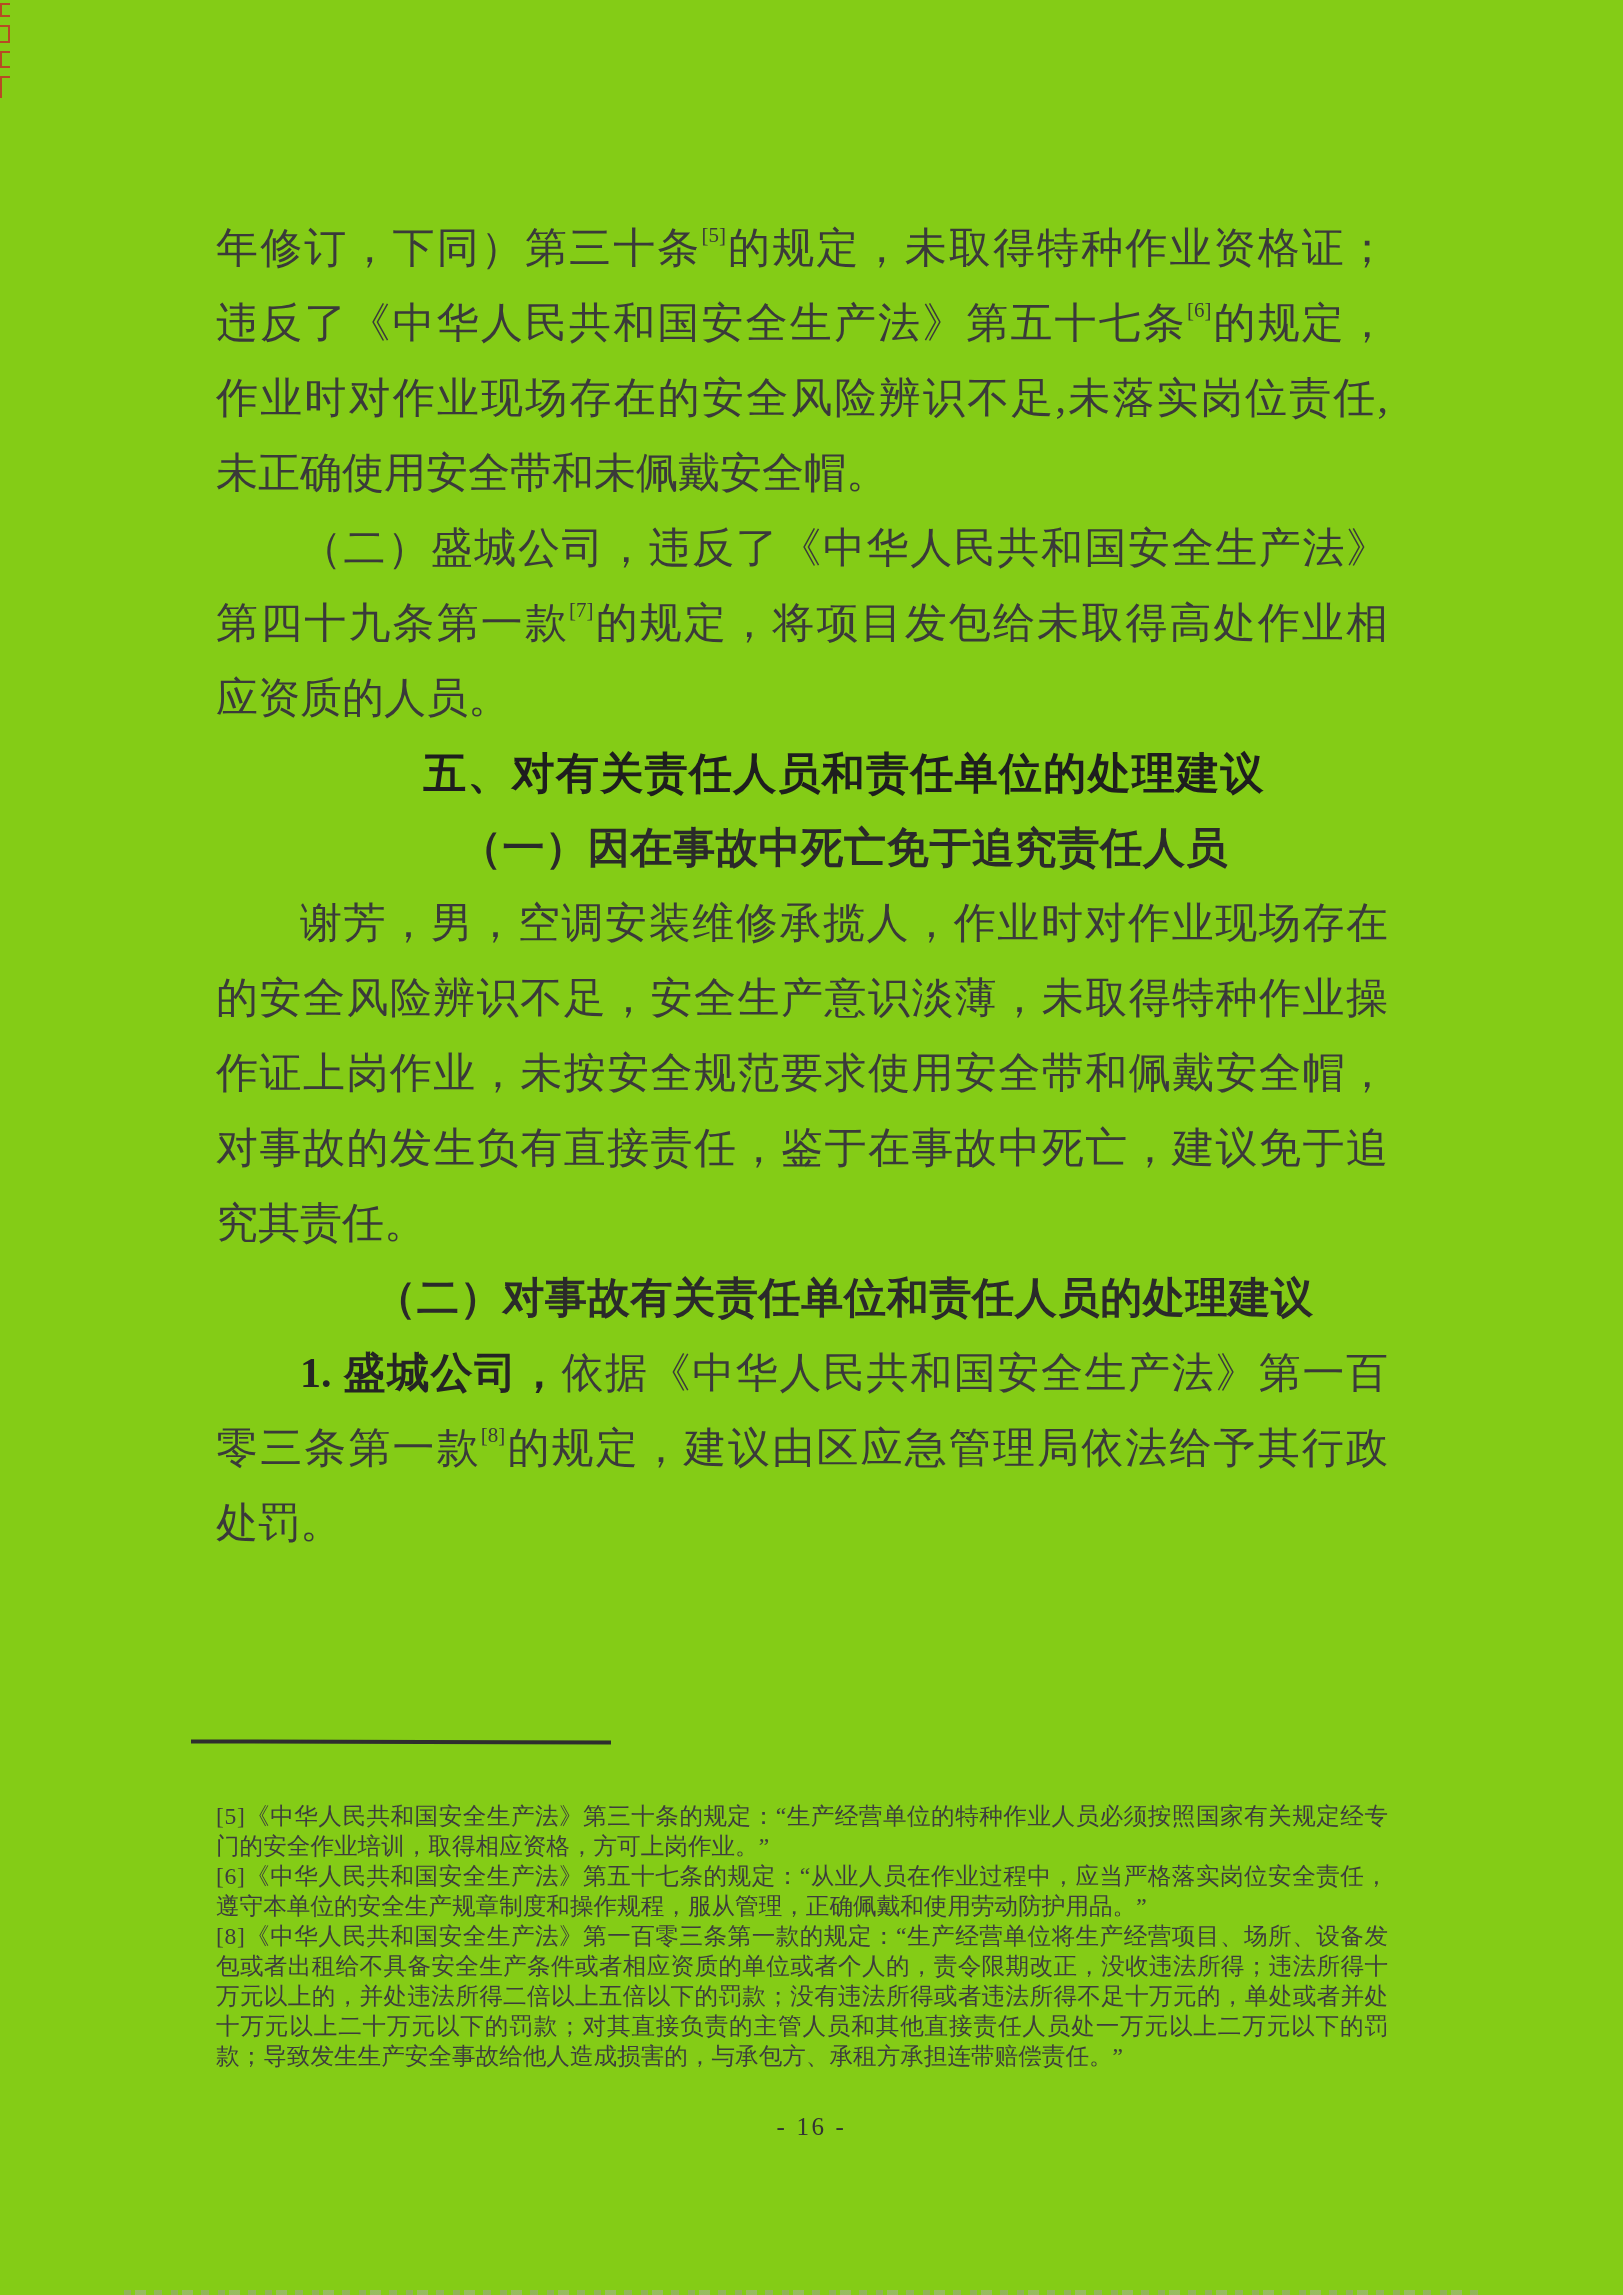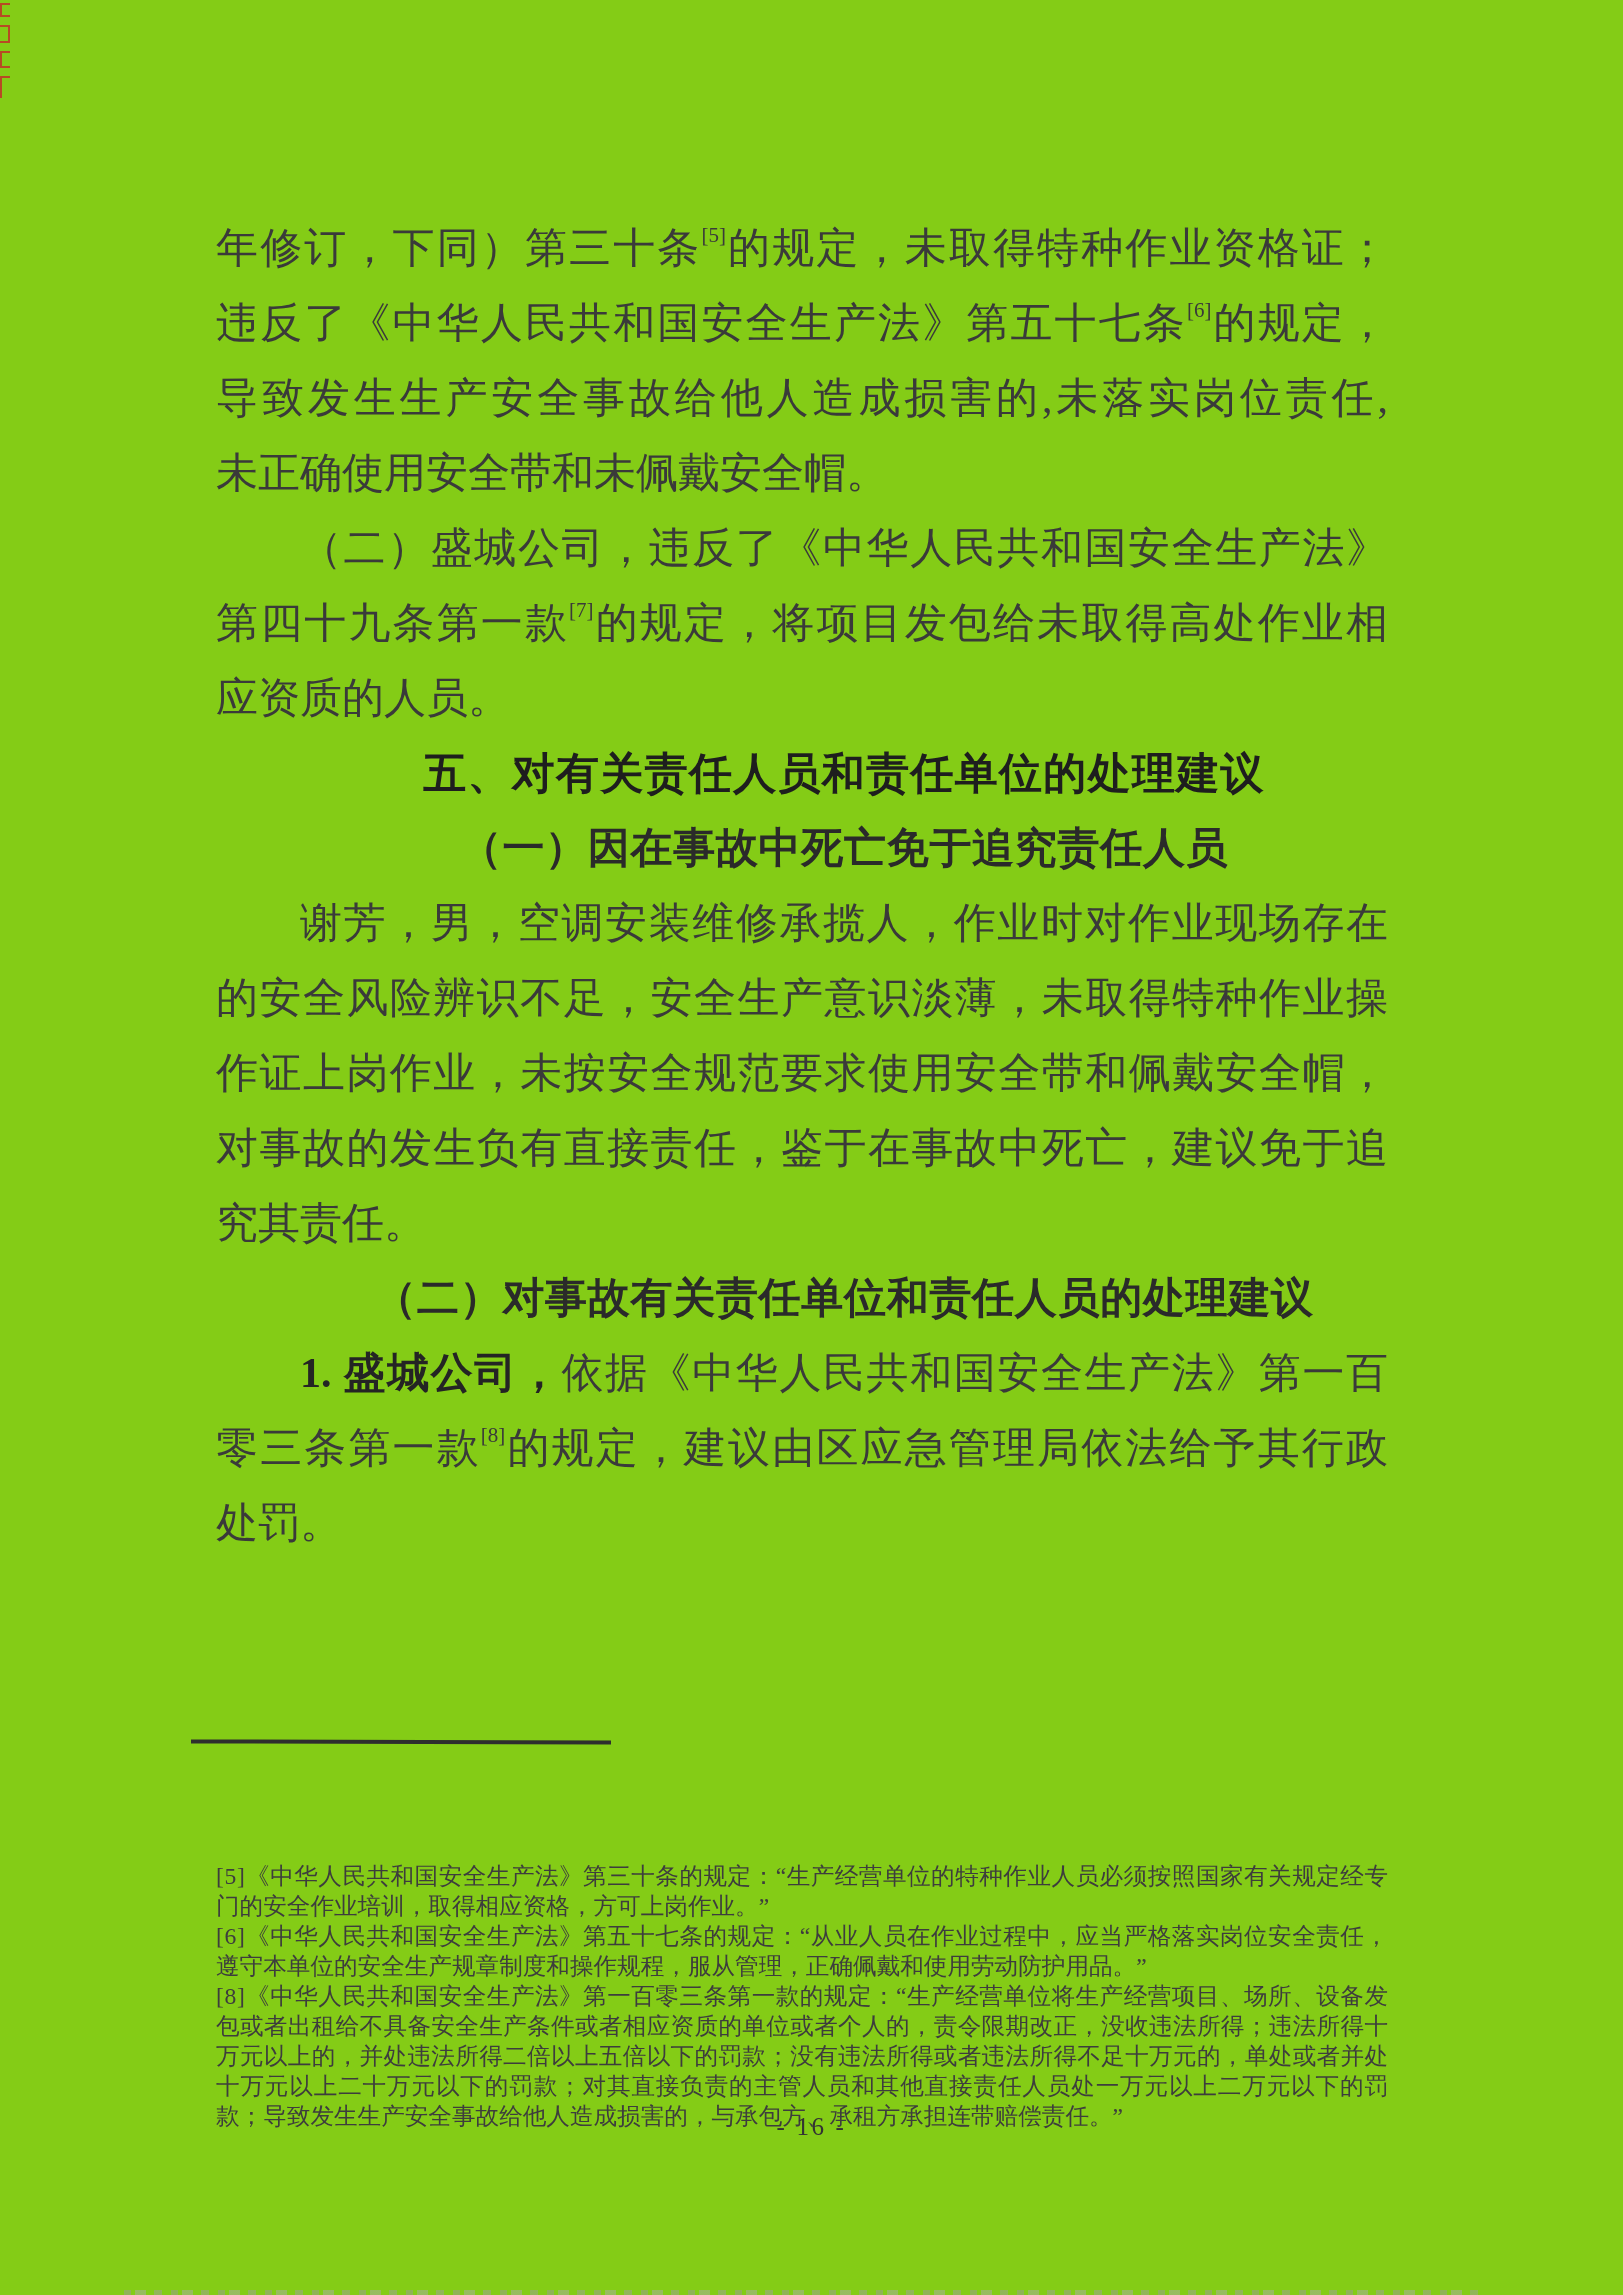--- a/index.html
+++ b/index.html
@@ -53,21 +53,21 @@
   }
   .fn-sep{
     position:absolute;
     left:191px;top:1740px;
     width:420px;height:3.9px;
     background:#2e2e2e;
     transform:rotate(0.15deg);
   }
   .footnotes{
     position:absolute;
-    left:216px;top:1861px;
+    left:216px;top:1801px;
     width:1172px;
   }
   .fn{
     margin:0;
     font-size:23.6px;
     line-height:30px;
     text-align:justify;
     color:#3d3d3d;
   }
   .fn .fn-marker{letter-spacing:0.7px;}
@@ -114,21 +114,21 @@
   <div class="red-marks">
     <div class="red-mark"></div>
     <div class="red-mark"></div>
     <div class="red-mark"></div>
     <div class="red-mark"></div>
   </div>
 
   <main class="content" id="body-host">
       <div class="line body stretch"><span>年修订，下同）第三十条</span><span class="sup">[5]</span><span>的规定，未取得特种作业资格证；</span></div>
       <div class="line body stretch"><span>违反了《中华人民共和国安全生产法》第五十七条</span><span class="sup">[6]</span><span>的规定，</span></div>
-      <div class="line body stretch"><span>导致发生生产安全事故给他人造成损害的,未落实岗位责任,</span></div>
+      <div class="line body stretch"><span>作业时对作业现场存在的安全风险辨识不足,未落实岗位责任,</span></div>
       <div class="line body"><span>未正确使用安全带和未佩戴安全帽。</span></div>
       <div class="line body indent stretch"><span>（二）盛城公司，违反了《中华人民共和国安全生产法》</span></div>
       <div class="line body stretch"><span>第四十九条第一款</span><span class="sup">[7]</span><span>的规定，将项目发包给未取得高处作业相</span></div>
       <div class="line body"><span>应资质的人员。</span></div>
       <div class="line h2 indent"><span>五、对有关责任人员和责任单位的处理建议</span></div>
       <div class="line h3 indent"><span>（一）因在事故中死亡免于追究责任人员</span></div>
       <div class="line body indent stretch"><span>谢芳，男，空调安装维修承揽人，作业时对作业现场存在</span></div>
       <div class="line body stretch"><span>的安全风险辨识不足，安全生产意识淡薄，未取得特种作业操</span></div>
       <div class="line body stretch"><span>作证上岗作业，未按安全规范要求使用安全带和佩戴安全帽，</span></div>
       <div class="line body stretch"><span>对事故的发生负有直接责任，鉴于在事故中死亡，建议免于追</span></div>

